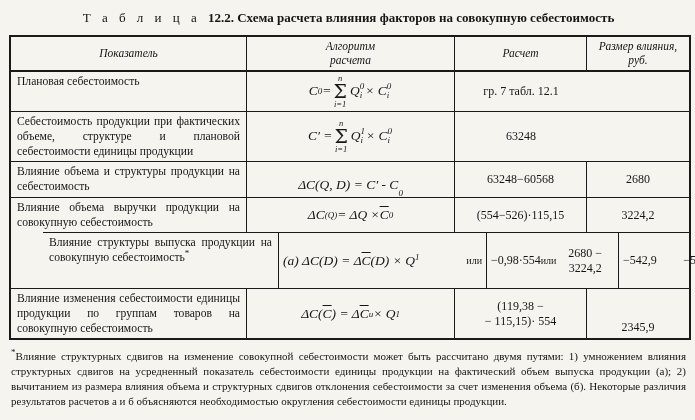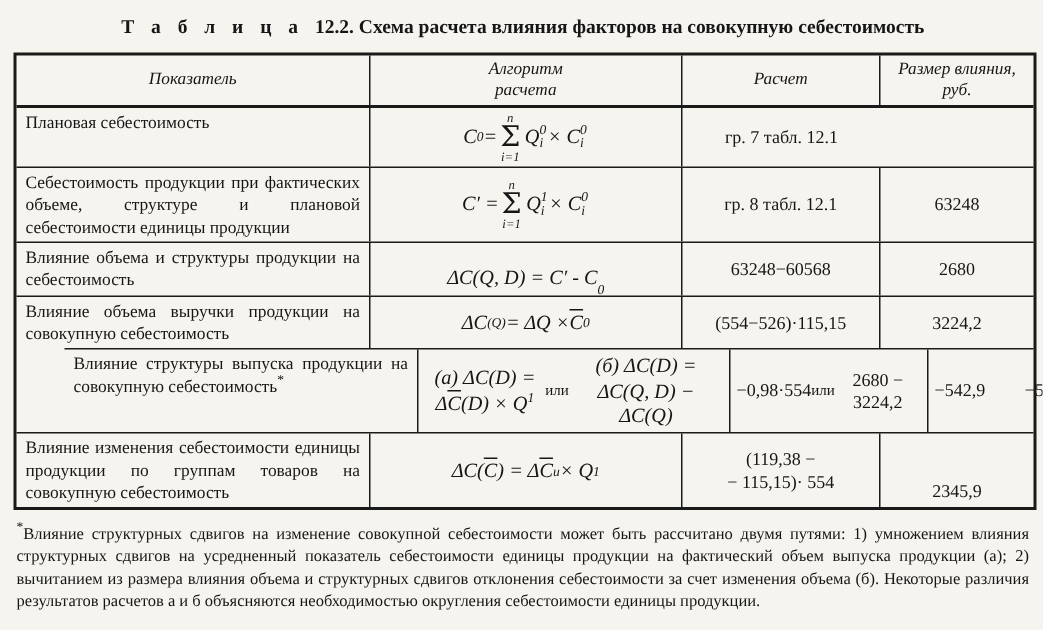--- a/index.html
+++ b/index.html
@@ -12,21 +12,21 @@
   }
   .page { padding: 6px 7px 0 9px; }
 
   
   .title {
     text-align: center;
     font-size: 13px;
     margin: 4px 0 9px 0;
     white-space: nowrap;
   }
-  .title .t-label { letter-spacing: 4px; font-weight: bold; }
+  .title .t-label { letter-spacing: 4px; font-weight: normal; }
   .title .t-num  { font-weight: bold; margin-left: 4px; }
   .title .t-text { font-weight: bold; }
 
   
   .ftable {
     width: 678px;
     border: 2.2px solid #1a1a1a;
     background: transparent;
   }
   .row {
@@ -162,21 +162,20 @@
             <span class="sum-top">n</span>
             <span class="sum-sig">Σ</span>
             <span class="sum-bot">i=1</span>
           </span>Q<span class="ss">
             <span>1</span>
             <span>i</span>
           </span> × C<span class="ss">
             <span>0</span>
             <span>i</span>
           </span></div>
-      <div class="cell calc-cell">гр. 8 табл. 12.1</div>
       <div class="cell val-cell">63248</div>
     </div>
 
     <div class="row body-row r3">
       <div class="cell ind-cell">Влияние объема и структуры продукции на себестоимость</div>
       <div class="cell formula-cell align-bottom">ΔC(Q, D) = C′ - C<sup>0</sup></div>
       <div class="cell calc-cell">63248−60568</div>
       <div class="cell val-cell">2680</div>
     </div>
 
@@ -187,21 +186,20 @@
       <div class="cell val-cell">3224,2</div>
     </div>
 
     <div class="row body-row r5">
       <div class="cell ind-cell">
         <span><span>Влияние структуры выпуска продукции на совокупную себестоимость</span><sup>*</sup></span>
       </div>
       <div class="cell formula-cell spread">
         <span>(а) ΔC(D) = Δ<span class="bar">C</span>(D) × Q<sup>1</sup></span>
         <span class="upright">или</span>
-        <span>(б) ΔC(D) = ΔC(Q, D) − ΔC(Q)</span>
       </div>
       <div class="cell calc-cell spread">
         <span>−0,98·554</span>
         <span class="upright">или</span>
         <span>2680 − 3224,2</span>
       </div>
       <div class="cell val-cell spread">
         <span>−542,9</span>
         <span>−544,2</span>
       </div>

